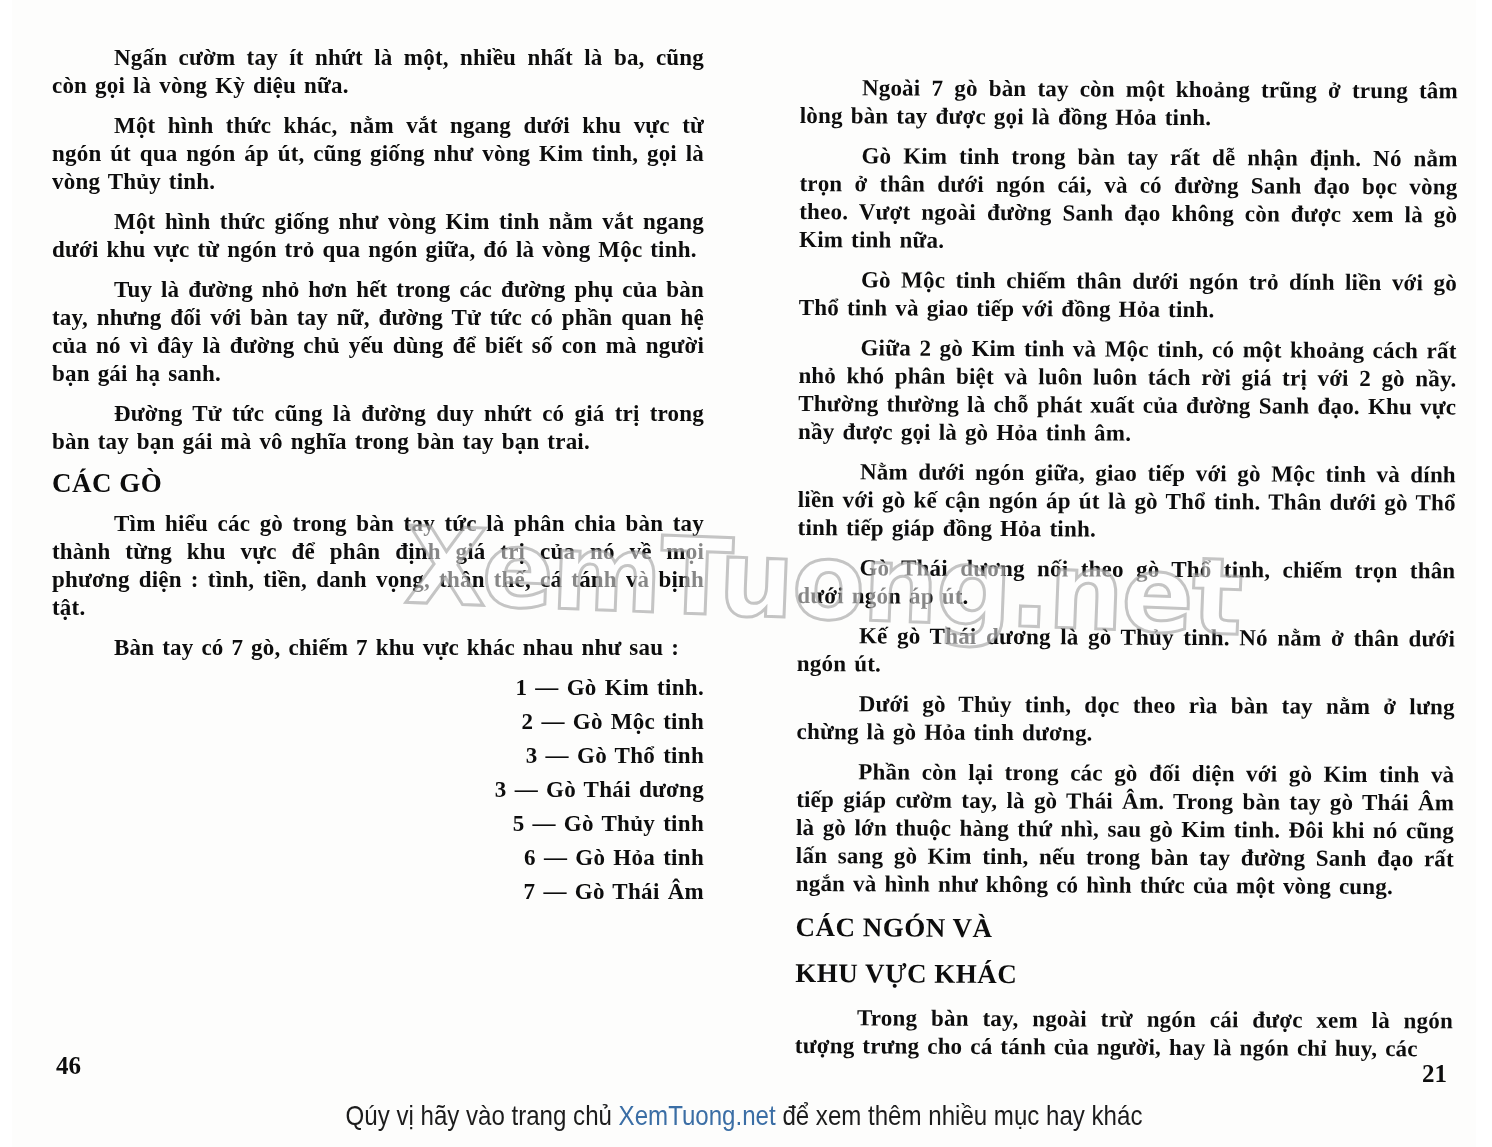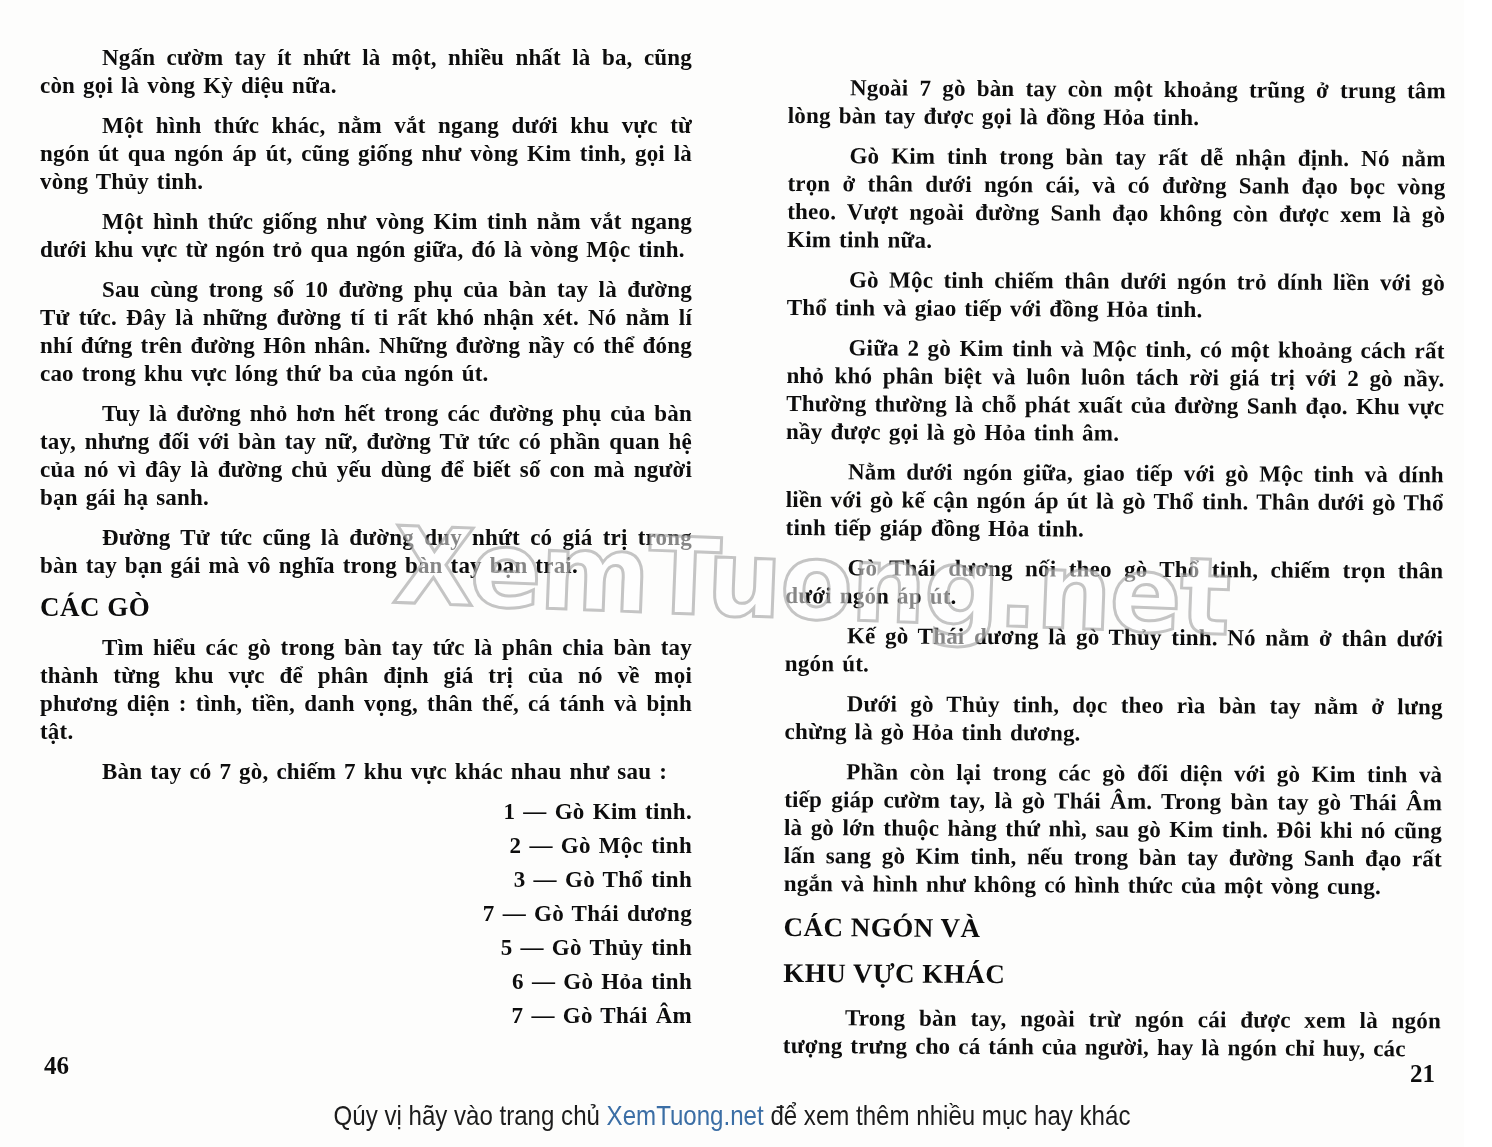--- a/index.html
+++ b/index.html
@@ -3,20 +3,21 @@
 <meta charset="utf-8">
 <style>
   html,body{margin:0;padding:0;background:#ffffff;}
   .spread{
     position:relative;
     width:1464px;height:1147px;
     background:#fdfdfc;
     overflow:hidden;
     font-family:"Liberation Serif", serif;
     color:#0d0d0d;
+    margin-left:12px;
   }
   .col{position:absolute;}
   .col.left{left:40px;top:44px;width:652px;}
   .col.right{left:788px;top:74px;width:658px;transform:rotate(0.3deg);transform-origin:top left;}
   .para{
     margin:0 0 12px 0;
     font-weight:700;
     font-size:23px;
     line-height:28px;
     text-align:justify;
@@ -87,31 +88,30 @@
 </style>
 </head>
 <body>
 
 <div class="spread">
 
   <div class="col left">
     <p class="para">Ngấn cườm tay ít nhứt là một, nhiều nhất là ba, cũng còn gọi là vòng Kỳ diệu nữa.</p>
     <p class="para">Một hình thức khác, nằm vắt ngang dưới khu vực từ ngón út qua ngón áp út, cũng giống như vòng Kim tinh, gọi là vòng Thủy tinh.</p>
     <p class="para">Một hình thức giống như vòng Kim tinh nằm vắt ngang dưới khu vực từ ngón trỏ qua ngón giữa, đó là vòng Mộc tinh.</p>
-    <p class="para">Sau cùng trong số 10 đường phụ của bàn tay là đường Tử tức. Đây là những đường tí ti rất khó nhận xét. Nó nằm lí nhí đứng trên đường Hôn nhân. Những đường nầy có thể đóng cao trong khu vực lóng thứ ba của ngón út.</p>
     <p class="para">Tuy là đường nhỏ hơn hết trong các đường phụ của bàn tay, nhưng đối với bàn tay nữ, đường Tử tức có phần quan hệ của nó vì đây là đường chủ yếu dùng để biết số con mà người bạn gái hạ sanh.</p>
     <p class="para">Đường Tử tức cũng là đường duy nhứt có giá trị trong bàn tay bạn gái mà vô nghĩa trong bàn tay bạn trai.</p>
     <h2 class="heading">CÁC GÒ</h2>
     <p class="para">Tìm hiểu các gò trong bàn tay tức là phân chia bàn tay thành từng khu vực để phân định giá trị của nó về mọi phương diện : tình, tiền, danh vọng, thân thế, cá tánh và bịnh tật.</p>
     <p class="para">Bàn tay có 7 gò, chiếm 7 khu vực khác nhau như sau :</p>
     <ul class="mount-list">
       <li>1 — Gò Kim tinh.</li>
       <li>2 — Gò Mộc tinh</li>
       <li>3 — Gò Thổ tinh</li>
-      <li>7 — Gò Thái dương</li>
+      <li>3 — Gò Thái dương</li>
       <li>5 — Gò Thủy tinh</li>
       <li>6 — Gò Hỏa tinh</li>
       <li>7 — Gò Thái Âm</li>
     </ul>
   </div>
 
   <div class="col right">
     <p class="para">Ngoài 7 gò bàn tay còn một khoảng trũng ở trung tâm lòng bàn tay được gọi là đồng Hỏa tinh.</p>
     <p class="para">Gò Kim tinh trong bàn tay rất dễ nhận định. Nó nằm trọn ở thân dưới ngón cái, và có đường Sanh đạo bọc vòng theo. Vượt ngoài đường Sanh đạo không còn được xem là gò Kim tinh nữa.</p>
     <p class="para">Gò Mộc tinh chiếm thân dưới ngón trỏ dính liền với gò Thổ tinh và giao tiếp với đồng Hỏa tinh.</p>

